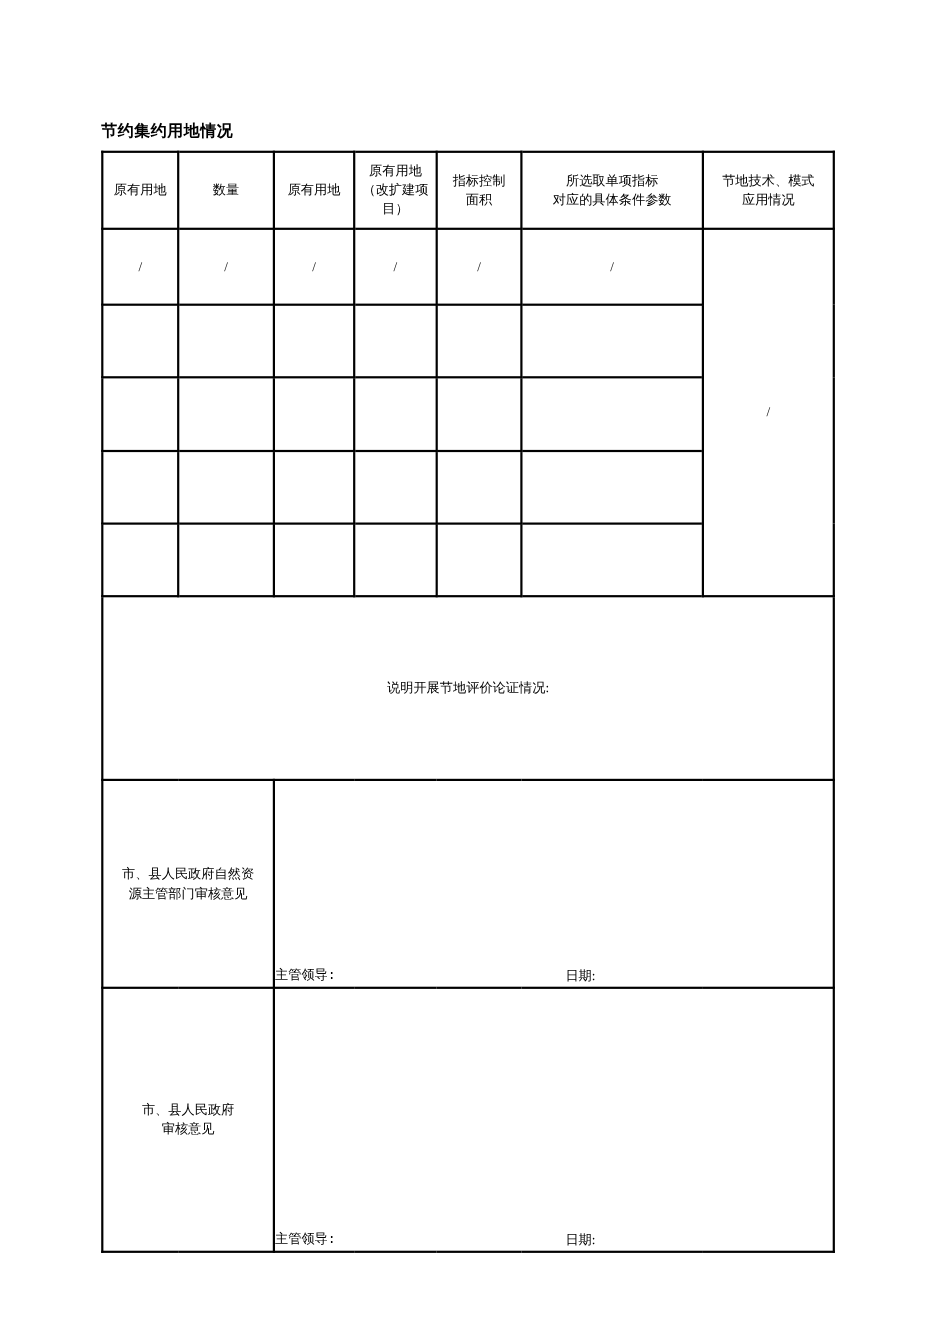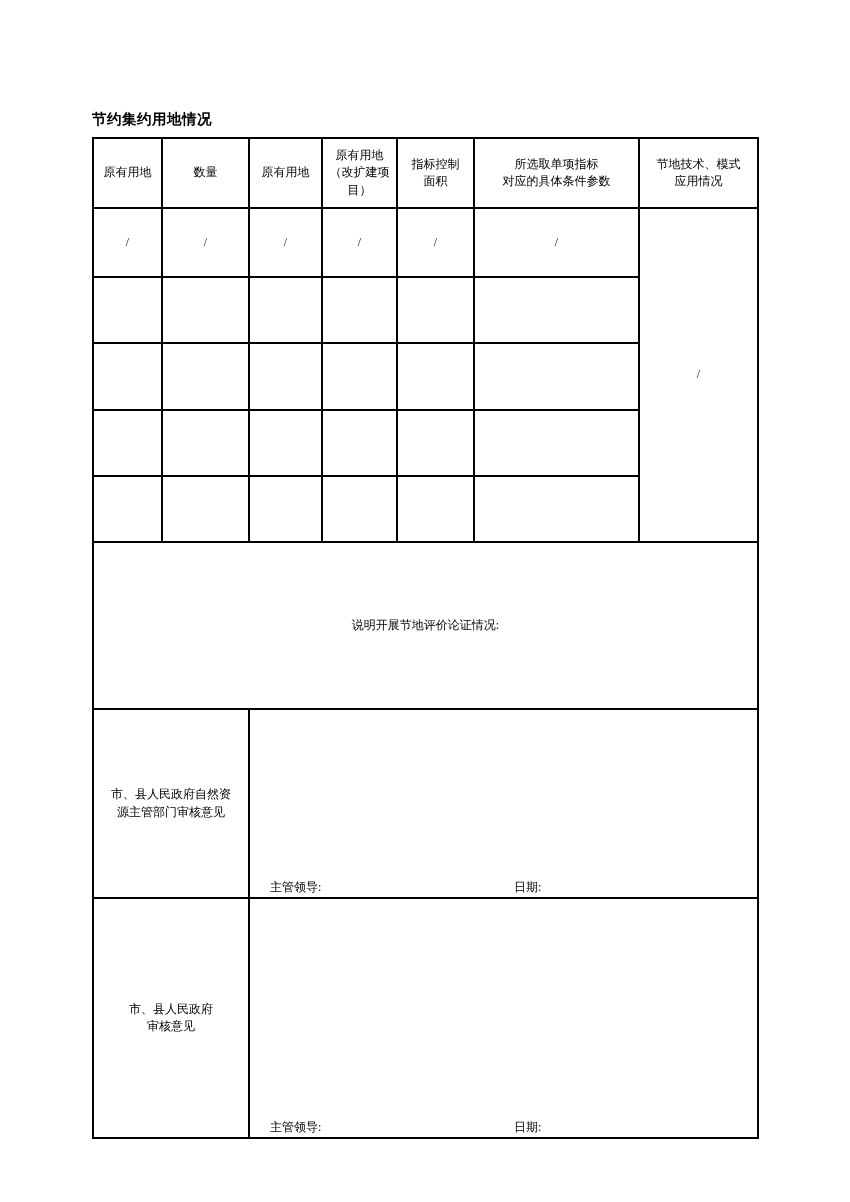--- a/index.html
+++ b/index.html
@@ -53,23 +53,24 @@
   td.label-cell {
     line-height: 1.6;
     border-radius: 19px;
   }
   td.content-cell {
     position: relative;
     text-align: left;
   }
   .sig-leader {
     position: absolute;
-    left: 20px;
+    left: 0;
     bottom: 1px;
     font-size: 12px;
+    font-family: Liberation Mono, monospace;
   }
   .sig-date {
     position: absolute;
     left: 264px;
     bottom: 1px;
     font-size: 12px;
     margin-top: 14px;
   }
   .slash { font-size: 12px; }
 </style>

